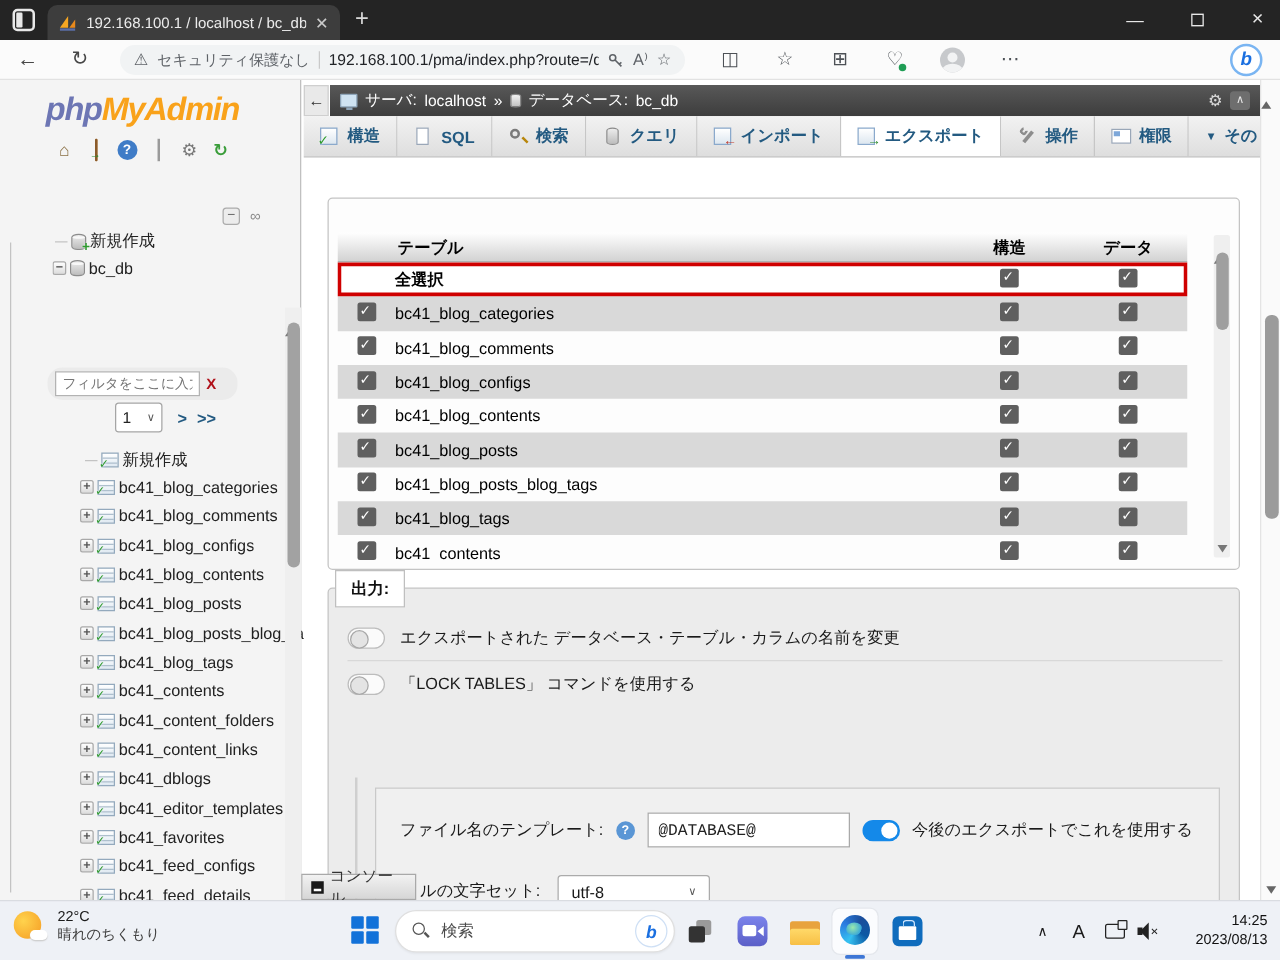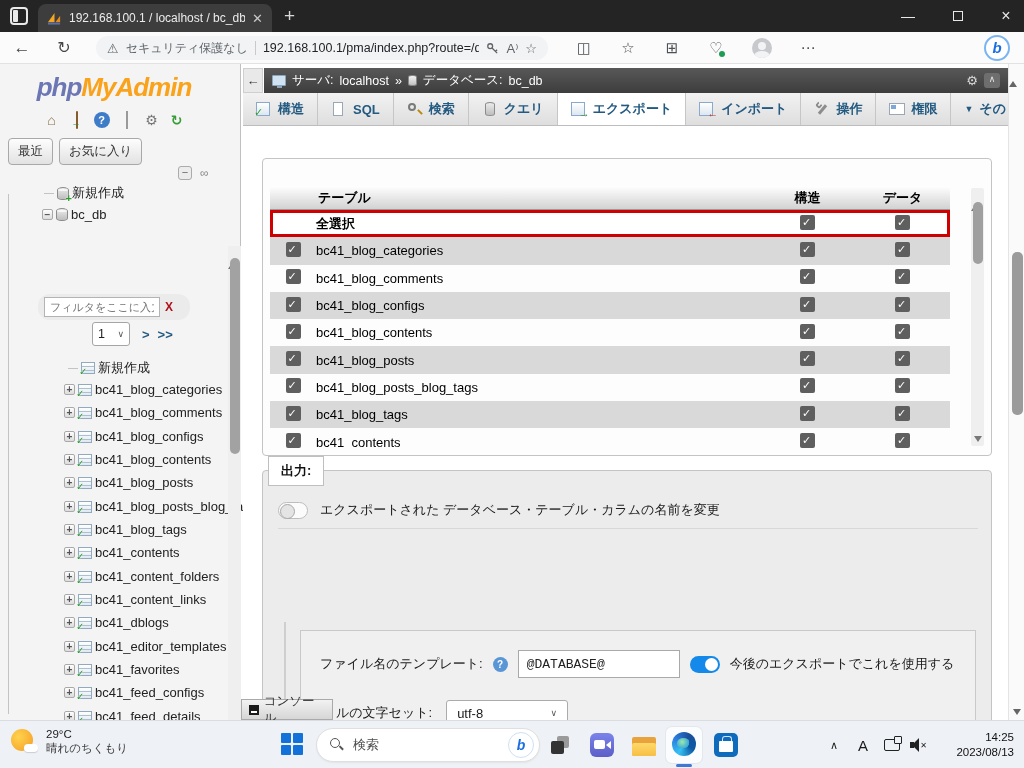--- a/index.html
+++ b/index.html
@@ -261,24 +261,20 @@
   <div class="sidebar">
     <div class="pma-logo"><span class="logo-php">php</span><span class="logo-myadmin">MyAdmin</span></div>
     <div class="pma-iconrow">
       <span class="pi pi-home">⌂</span>
       <span class="pi"><span class="pi-door"></span></span>
       <span class="pi pi-help">?</span>
       <span class="pi"><span class="pi-doc"></span></span>
       <span class="pi pi-gear">⚙</span>
       <span class="pi pi-refresh">↻</span>
     </div>
-    <div class="quick-btns">
-      <span class="qbtn">最近</span>
-      <span class="qbtn">お気に入り</span>
-    </div>
     <div class="panel-ctrls">
       <span class="ctrl-collapse">−</span>
       <span class="ctrl-link">∞</span>
     </div>
 
     <div class="tree">
       <span class="rail" style="left:8px; top:66px; height:520px;"></span>
       <div class="tree-row" style="left:4px; top:56px; width:220px;">
         <span class="elbow"></span>
         <span class="db-cyl plus-badge"></span>
@@ -437,31 +433,31 @@
           <span class="ti-search-h"></span>
         </span>
         <span>検索</span>
       </span>
     <span class="ptab">
         <span class="ti">
           <span class="ti-cyl"></span>
         </span>
         <span>クエリ</span>
       </span>
+    <span class="ptab">
+        <span class="ti ti-arrow-r">
+          <span class="ti-box"></span>
+        </span>
+        <span>インポート</span>
+      </span>
     <span class="ptab active">
         <span class="ti ti-arrow-g">
           <span class="ti-box"></span>
         </span>
         <span>エクスポート</span>
-      </span>
-    <span class="ptab">
-        <span class="ti ti-arrow-r">
-          <span class="ti-box"></span>
-        </span>
-        <span>インポート</span>
       </span>
     <span class="ptab">
         <span class="ti">
           <span class="ti-wrench-head"></span>
           <span class="ti-wrench-bar"></span>
         </span>
         <span>操作</span>
       </span>
     <span class="ptab">
         <span class="ti">
@@ -545,20 +541,24 @@
     <span class="tri-down"></span>
   </div>
 
   <div class="fs fs-output"></div>
   <div class="legend-box legend-output">出力:</div>
 
   <div class="opt-rows">
     <div class="opt-row">
       <span class="toggle off"></span>
       <span>エクスポートされた データベース・テーブル・カラムの名前を変更</span>
+    </div>
+    <div class="opt-row no-b">
+      <span class="toggle off"></span>
+      <span>「LOCK TABLES」 コマンドを使用する</span>
     </div>
   </div>
 
   <span class="nest-guide"></span>
   <div class="nest-box"></div>
   <div class="file-row">
     <span>ファイル名のテンプレート:</span>
     <span class="help-ico">?</span>
     <input class="file-input" value="@DATABASE@" style="">
     <span class="toggle on"></span>
@@ -580,21 +580,21 @@
   <div class="page-scroll">
     <span class="tri-up"></span>
     <span class="thumb"></span>
     <span class="tri-down"></span>
   </div>
 
   <div class="taskbar">
     <div class="weather">
       <span class="sun"></span>
       <span class="weather-text">
-        <div>29°C</div>
+        <div>22°C</div>
         <div class="line2">晴れのちくもり</div>
       </span>
     </div>
     <span class="start-btn">
         <span></span>
         <span></span>
         <span></span>
         <span></span>
       </span>
     <div class="tb-search">

